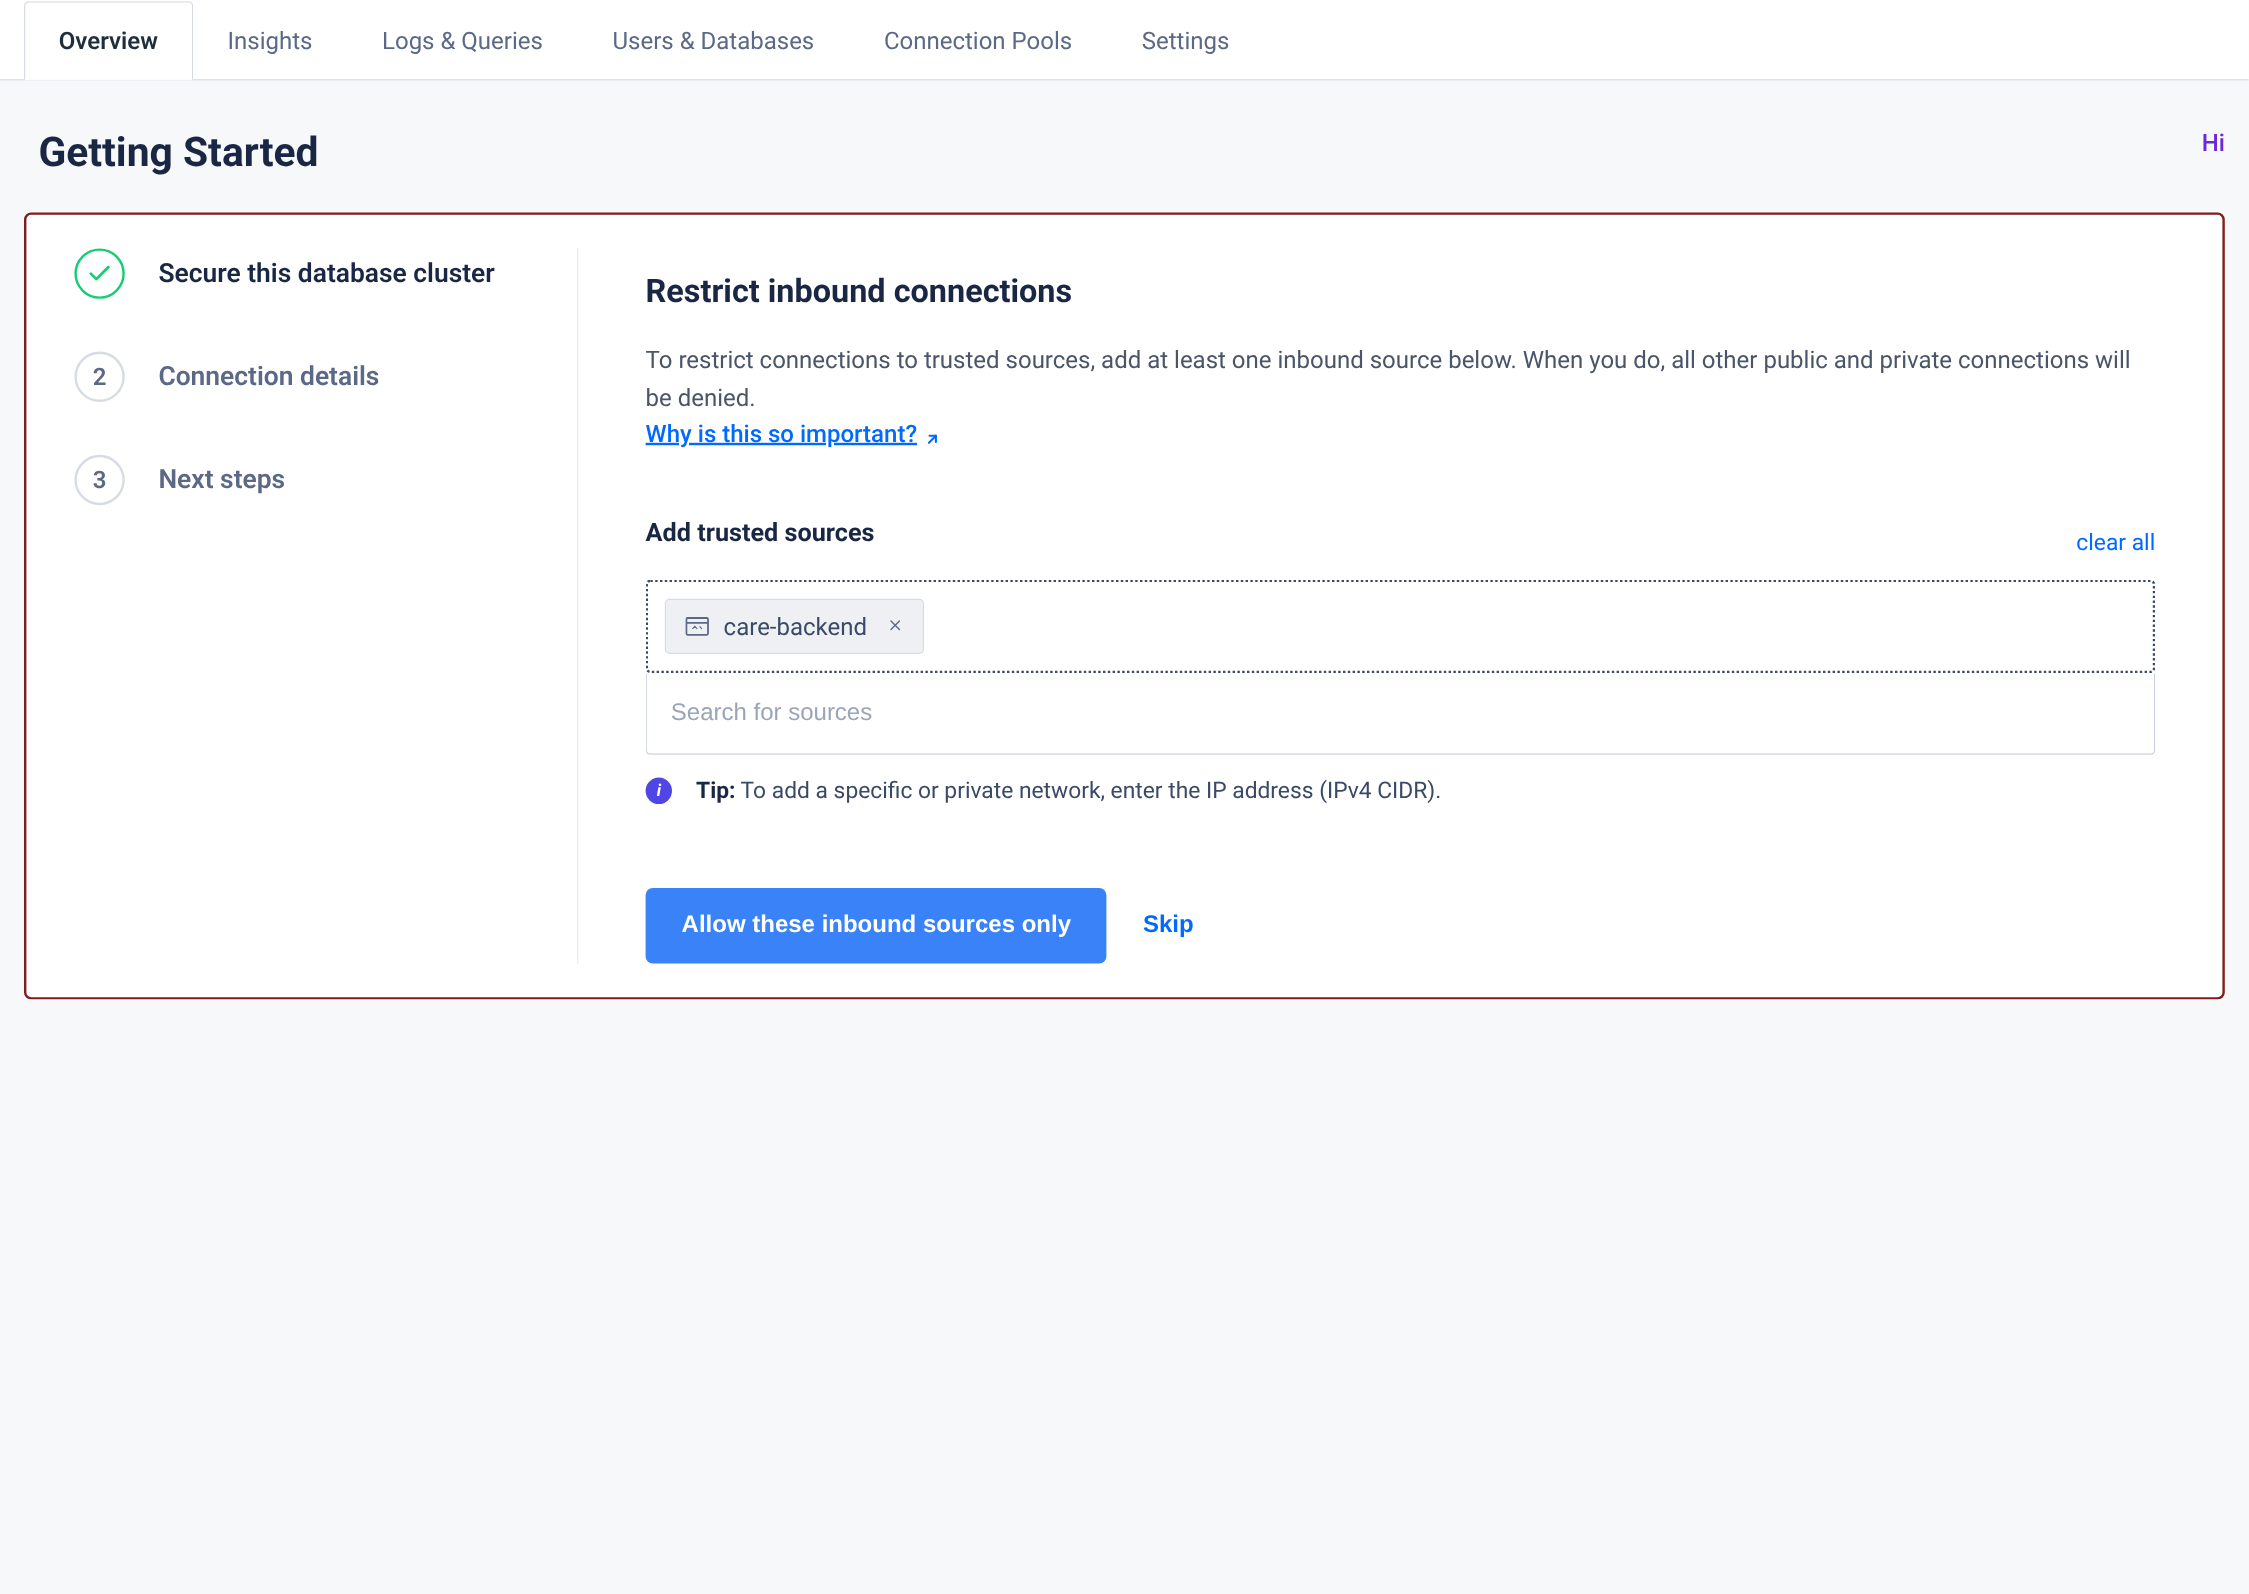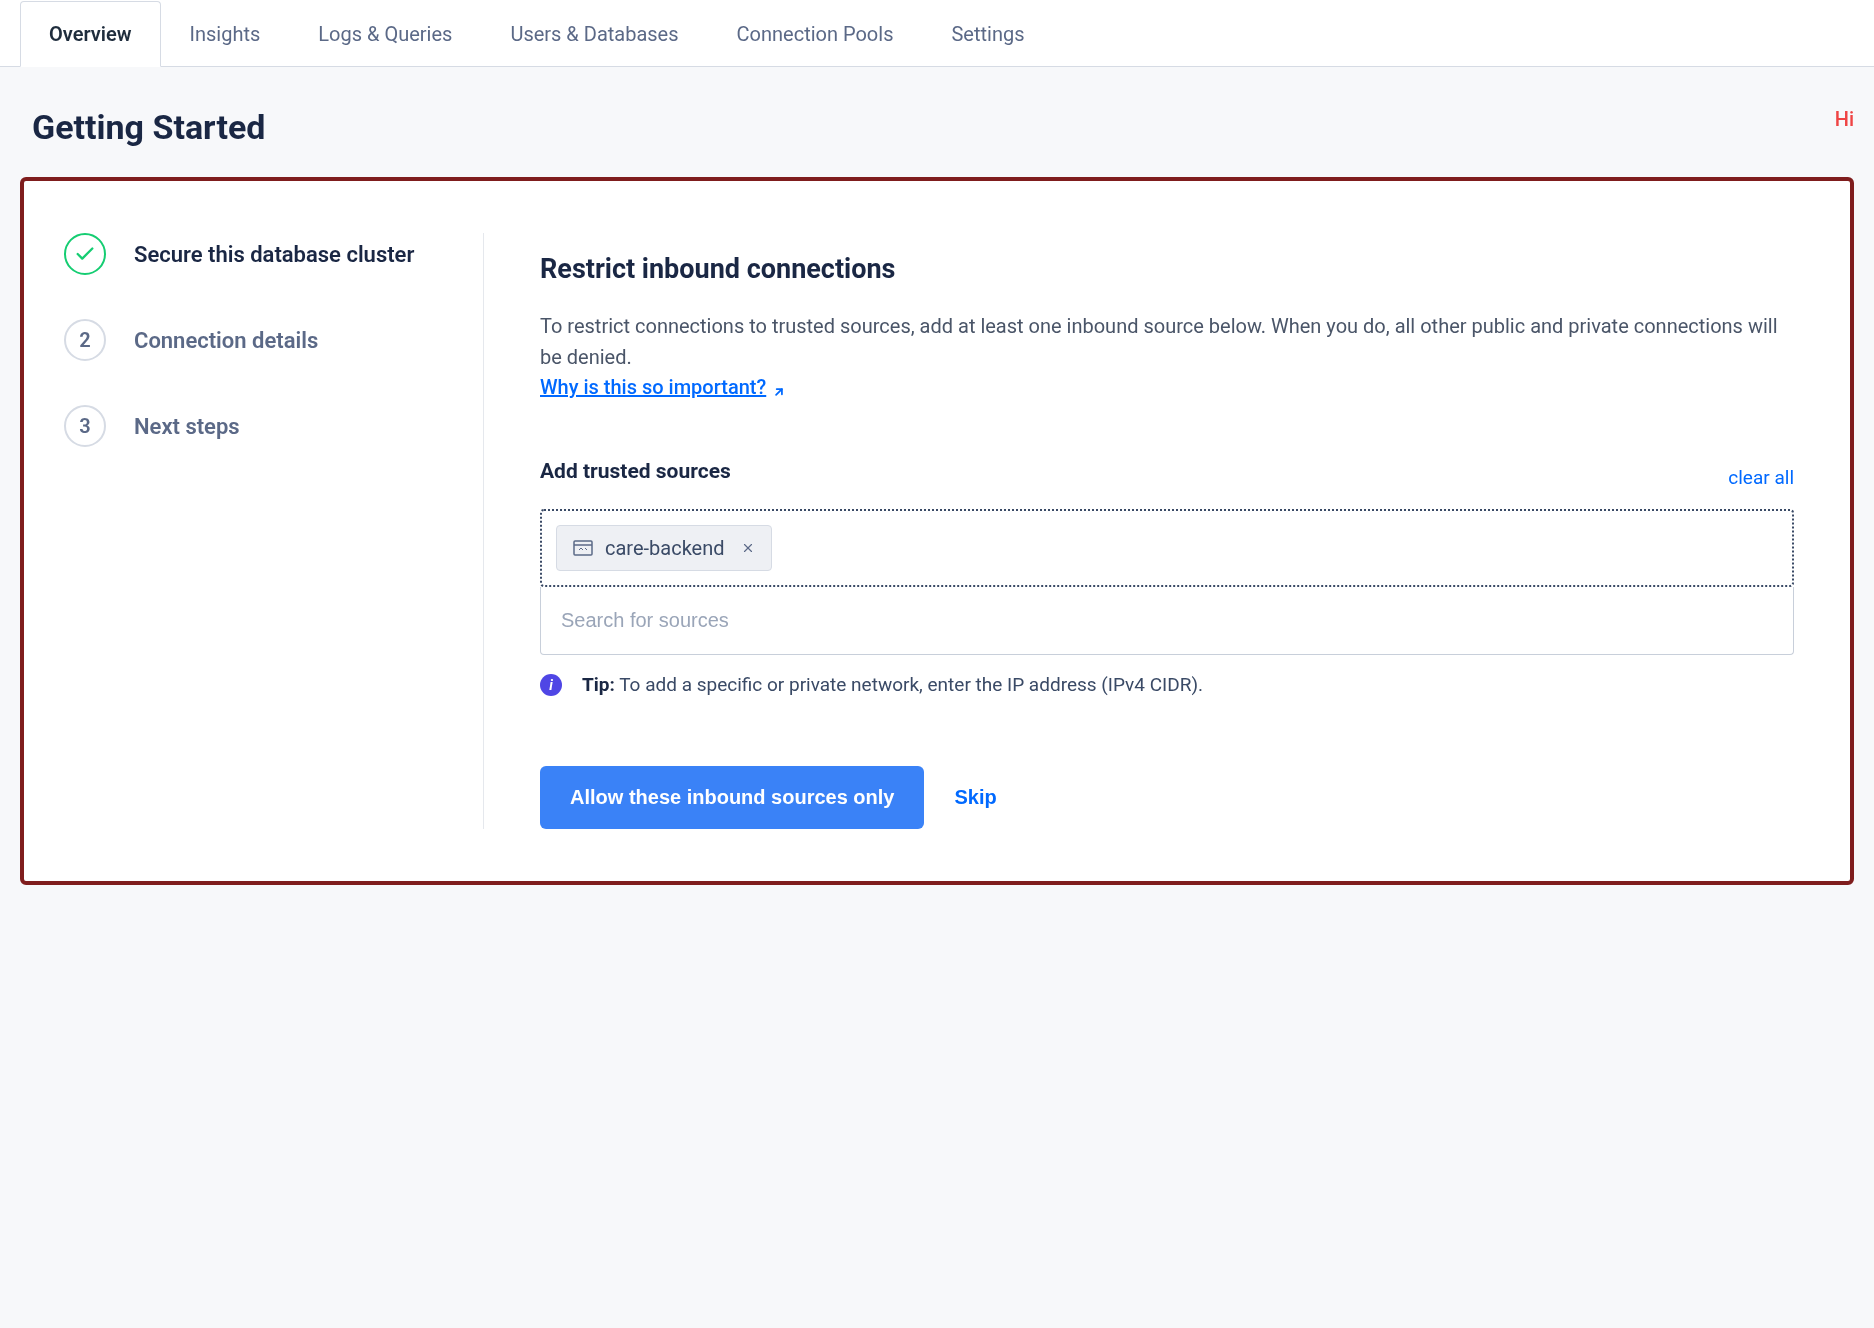--- a/index.html
+++ b/index.html
@@ -44,31 +44,31 @@
       justify-content: space-between;
       align-items: flex-start;
       padding: 40px 20px 30px 32px;
     }
     .page-title {
       font-size: 34px;
       font-weight: 700;
       color: #1a2744;
     }
     .hide-link {
-      color: #ef4444;
+      color: #6d28d9;
       font-size: 20px;
       font-weight: 500;
     }
     .card {
       background: #ffffff;
-      border: 4px solid #7f1d1d;
+      border: 2px solid #7f1d1d;
       border-radius: 6px;
       margin: 0 20px;
       display: flex;
-      padding: 52px 0;
+      padding: 28px 0;
     }
     .steps-col {
       width: 460px;
       padding: 0 40px;
       border-right: 1px solid #e5e8ed;
     }
     .step {
       display: flex;
       align-items: center;
       gap: 28px;

